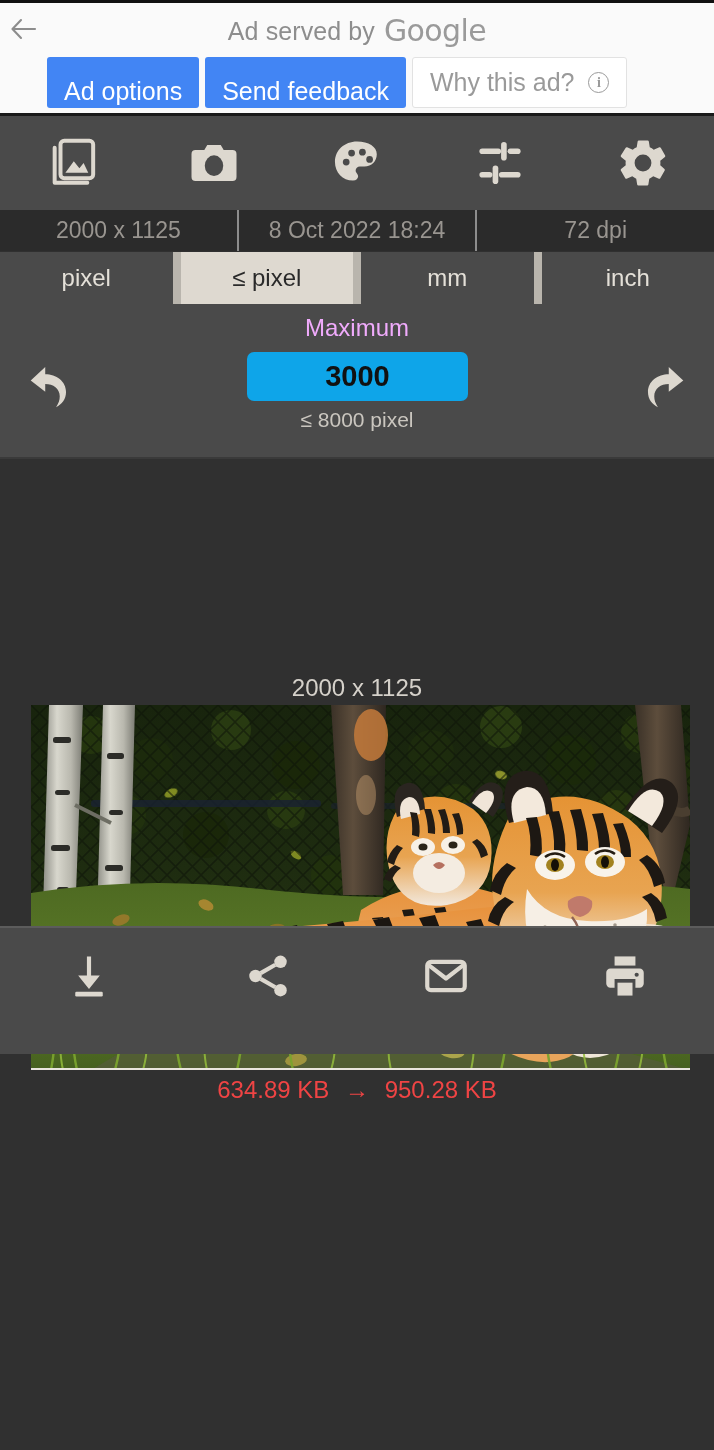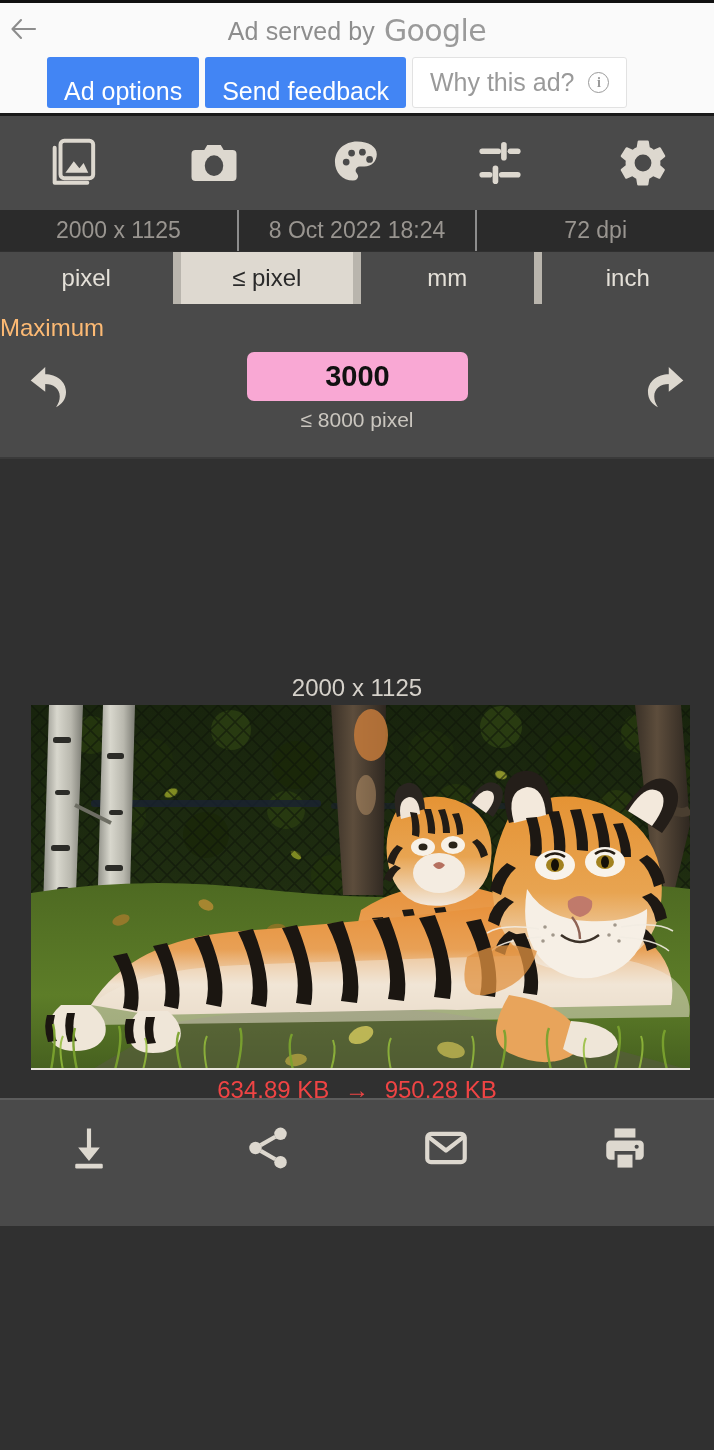--- a/index.html
+++ b/index.html
@@ -2,21 +2,21 @@
 <html><head>
 <meta charset="utf-8">
 <style>
   * { margin:0; padding:0; box-sizing:border-box; }
   html, body {
     width:714px; height:1450px;
     background:#303030;
     font-family:"Liberation Sans", sans-serif;
     overflow:hidden;
   }
-  .app { position:relative; width:714px; height:1226px; background:#303030; }
+  .app { position:relative; width:714px; height:1054px; background:#303030; }
 
   
   .ad-banner {
     position:absolute; top:0; left:0; width:714px; height:113px;
     background:#fafafa;
     border-top:3px solid #111;
   }
   .ad-back {
     position:absolute; left:6px; top:10px; width:36px; height:32px;
     display:flex; align-items:center; justify-content:center;
@@ -100,26 +100,26 @@
   .unit-tab.selected { background:#ded9d0; color:#2a2a2a; }
 
   
   .control-panel {
     position:absolute; top:304px; left:0; width:714px; height:155px;
     background:#4a4a4a;
     border-bottom:2px solid #3a3a3a;
   }
   .ctrl-label {
     position:absolute; top:10px; left:0; width:714px;
-    font-size:24px; color:#fdba74;
+    text-align:center; font-size:24px; color:#f0abfc;
   }
   .ctrl-input-wrap {
     position:absolute; top:48px; left:247px;
     width:221px; height:49px;
-    background:#f9a8d4; border-radius:7px;
+    background:#0ea5e9; border-radius:7px;
     display:flex; align-items:center; justify-content:center;
     cursor:text;
   }
   .ctrl-input {
     border:none; outline:none; background:transparent;
     width:100%; height:100%; text-align:center;
     font-family:"Liberation Sans", sans-serif;
     font-size:29px; font-weight:bold; color:#111;
   }
   .ctrl-hint {

